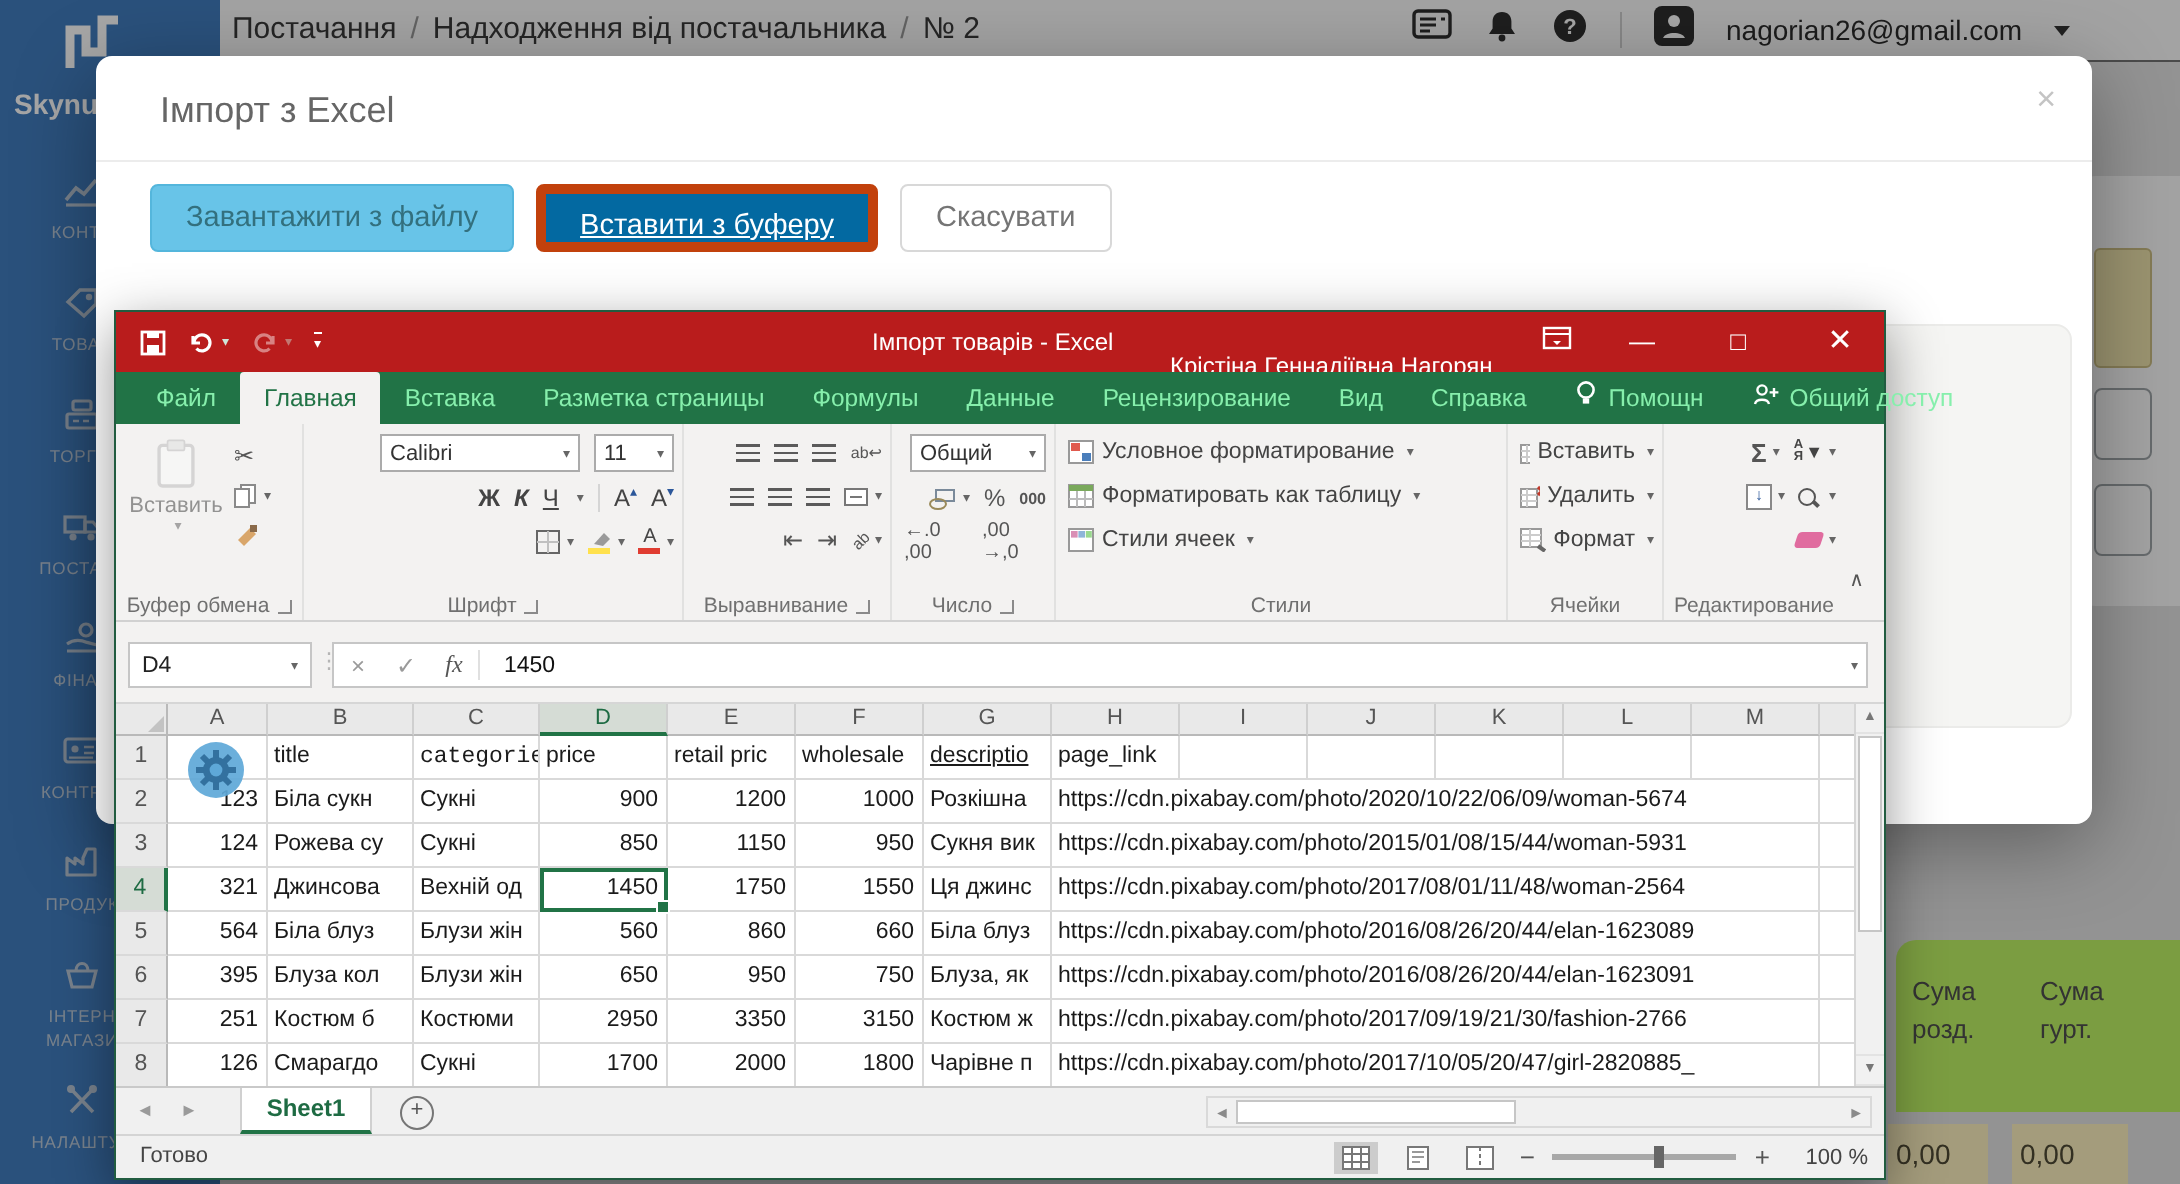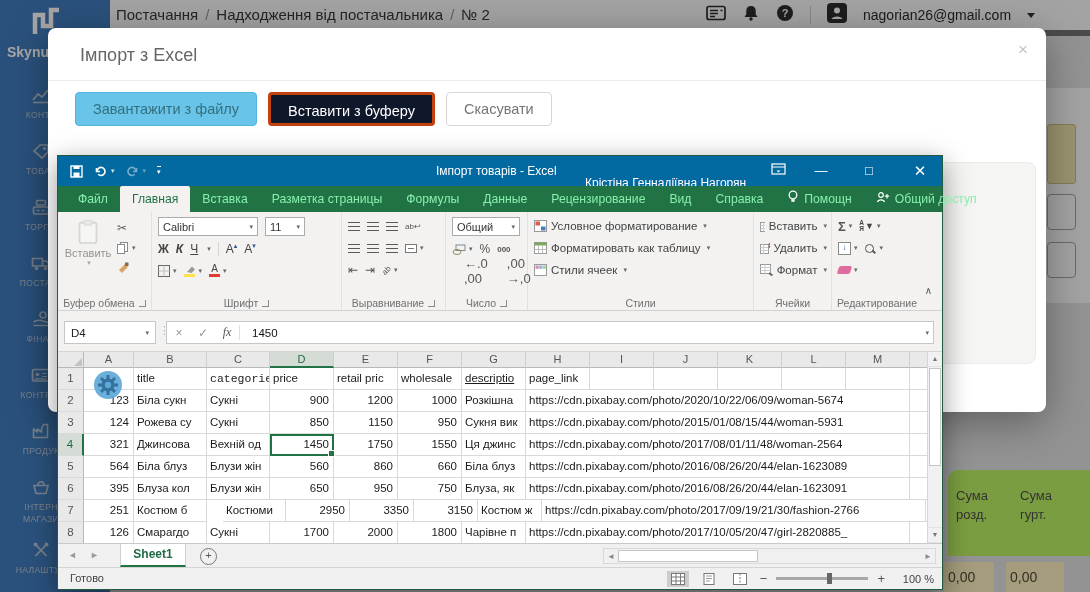--- a/index.html
+++ b/index.html
@@ -2,21 +2,21 @@
 <html><head>
 <meta charset="utf-8">
 <style>
   html,body{margin:0;padding:0;background:#555;}
   .screen{position:relative;width:1090px;height:592px;overflow:hidden;
     font-family:"Liberation Sans",sans-serif;background:#e2e2e2;}
   .abs{position:absolute;}
 
   
   .page-bg{inset:0;background:#e2e2e2;}
-  .topbar{left:0;top:0;width:1090px;height:30px;background:#fafafa;border-bottom:6px solid #737373;}
+  .topbar{left:0;top:0;width:1090px;height:30px;background:#fafafa;border-bottom:1px solid #737373;}
   .crumb{position:absolute;left:116px;top:0;line-height:30px;font-size:15px;color:#3a3a3a;white-space:nowrap;}
   .crumb .sep{color:#999;margin:0 7px;}
   .tb-right{position:absolute;left:706px;top:0;height:30px;display:flex;align-items:center;gap:16px;}
   .tb-div{width:1px;height:18px;background:#cfcfcf;}
   .tb-mail{font-size:14px;color:#2c2c2c;}
   .tb-caret{width:0;height:0;border-left:4px solid transparent;border-right:4px solid transparent;border-top:5px solid #333;}
 
   .sidebar{left:0;top:0;width:110px;height:592px;background:#417dbf;z-index:5;}
   .sb-logo-text{position:absolute;left:7px;top:44px;color:#fff;font-size:14px;font-weight:bold;}
   .s-items{position:absolute;left:0;top:86px;width:82px;display:flex;flex-direction:column;}
@@ -34,28 +34,28 @@
 
   
   .modal{left:48px;top:28px;width:998px;height:384px;background:#fff;border-radius:8px;
     box-shadow:0 10px 40px rgba(0,0,0,.35);z-index:50;}
   .m-title{position:absolute;left:32px;top:17px;font-size:18px;color:#666;}
   .m-close{position:absolute;right:18px;top:12px;font-size:17px;color:#c4c4c4;cursor:pointer;}
   .m-div{position:absolute;left:0;right:0;top:52px;height:1px;background:#ececec;}
   .m-btns{position:absolute;left:27px;top:64px;display:flex;gap:11px;}
   .mbtn{height:34px;line-height:32px;padding:0 17px;font-size:14.5px;border-radius:4px;box-sizing:border-box;cursor:pointer;}
   .mbtn.upload{background:#68c4e8;border:1px solid #54b6dc;color:#33707e;}
-  .mbtn.paste{background:#0f172a;border:3px solid #c2410c;color:#fff;}
+  .mbtn.paste{background:#0369a1;border:5px solid #c2410c;color:#fff;text-decoration:underline;}
   .mbtn.cancel{background:#fff;border:1px solid #d8d8d8;color:#757575;}
   .m-panel{position:absolute;left:26px;top:134px;width:960px;height:200px;background:#f5f5f3;border:1px solid #ebebe9;border-radius:8px;}
 
   
   .xl{left:57px;top:155px;width:886px;height:435px;background:#f3f2f1;border:1px solid #215c40;
     box-sizing:border-box;z-index:60;box-shadow:0 8px 26px rgba(0,0,0,.42);}
-  .xl-tb{position:absolute;left:0;top:0;right:0;height:30px;background:#0369a1;color:#fff;font-size:12px;}
+  .xl-tb{position:absolute;left:0;top:0;right:0;height:30px;background:#b91c1c;color:#fff;font-size:12px;}
   .qat{position:absolute;left:12px;top:0;height:30px;display:flex;align-items:center;gap:11px;}
   .qi{display:inline-flex;align-items:center;gap:2px;color:#fff;}
   .qi .car{color:#cfe5d8;}
   .dim45{opacity:.45;}
   .qm{border-top:1.5px solid #fff;font-size:7px;color:#fff;padding-top:1px;}
   .xtitle{position:absolute;left:378px;top:0;line-height:30px;white-space:nowrap;}
   .xuser{position:absolute;left:527px;top:12px;line-height:30px;white-space:nowrap;}
   .wbtn{position:absolute;top:0;height:30px;line-height:30px;text-align:center;color:#fff;font-size:13px;}
   .car{font-size:7px;color:#666;margin-left:2px;}
 
@@ -67,34 +67,34 @@
   .grp{position:relative;height:100%;border-right:1px solid #e1e1e0;padding:3px 4px 14px 6px;box-sizing:border-box;flex:0 0 auto;}
   .gbody{display:flex;}
   .gbody.col{flex-direction:column;}
   .glabel{position:absolute;bottom:1px;left:0;right:0;text-align:center;font-size:10.5px;color:#707070;display:flex;justify-content:center;align-items:center;gap:4px;}
   .dl{width:6px;height:6px;border-right:1.4px solid #8a8a8a;border-bottom:1.4px solid #8a8a8a;display:inline-block;}
   .bigbtn{display:flex;flex-direction:column;align-items:center;width:48px;padding-top:4px;}
   .bigbtn.dis{opacity:.55;}
   .bb-l{font-size:11px;color:#444;margin-top:2px;}
   .minicol{display:flex;flex-direction:column;gap:5px;margin-left:5px;padding-top:5px;}
   .mi{font-size:12px;color:#555;display:inline-flex;align-items:center;gap:1px;height:15px;}
-  .r{display:flex;align-items:center;gap:7px;height:22px;}
+  .r{display:flex;align-items:center;gap:7px;height:22px;justify-content:flex-end;}
   .combo{background:#fff;border:1px solid #ababab;height:19px;font-size:11px;display:inline-flex;align-items:center;padding:0 4px;box-sizing:border-box;color:#333;}
   .combo .car{margin-left:auto;}
   .fmt{font-size:12px;color:#444;}
   .fb{font-weight:bold;}.fi{font-style:italic;font-weight:bold;}.fu{text-decoration:underline;}
   .bluecar{color:#2b579a;font-size:7px;vertical-align:super;}
   .vsep{width:1px;height:14px;background:#d5d5d5;}
   .icstack{display:inline-flex;flex-direction:column;align-items:center;line-height:8px;}
   .bar{width:11px;height:3px;display:block;margin-top:1px;}
   .Aletter{font-size:10px;color:#444;}
   .li{width:12px;height:9px;background:repeating-linear-gradient(to bottom,#5a5a5a 0 1.3px,transparent 1.3px 3.8px);}
   .tiny{font-size:8px;color:#555;}
   .rot{font-size:8px;transform:rotate(-45deg);display:inline-block;color:#555;}
-  .dec{font-size:13px;color:#555;margin-left:12px;}
+  .dec{font-size:10px;color:#555;}
   .stylerow{display:flex;align-items:center;gap:4px;height:22px;font-size:11.5px;color:#444;white-space:nowrap;}
   .sorticon{display:inline-flex;flex-direction:column;font-size:6.5px;line-height:6px;color:#444;font-weight:bold;}
   .fdown{display:inline-block;border:1px solid #888;width:11px;height:11px;font-size:8px;line-height:10px;text-align:center;color:#2b579a;background:#fff;}
   .mag{width:7px;height:7px;border:1.6px solid #555;border-radius:50%;position:relative;display:inline-block;}
   .mag::after{content:"";position:absolute;width:4px;height:1.6px;background:#555;transform:rotate(45deg);right:-3px;bottom:-1px;}
   .eras{display:inline-block;width:13px;height:8px;border-radius:2px;background:#e06c9f;transform:skewX(-18deg);}
   .ribcol{position:absolute;right:10px;bottom:14px;color:#555;font-size:10px;}
 
   .xl-fbar{position:absolute;left:0;top:156px;right:0;height:40px;background:#f3f2f1;border-bottom:1px solid #d6d6d6;box-sizing:border-box;}
   .nbox{position:absolute;left:6px;top:9px;width:92px;height:23px;background:#fff;border:1px solid #c6c6c6;box-sizing:border-box;font-size:11.5px;color:#222;display:flex;align-items:center;padding:0 6px;}
@@ -743,21 +743,21 @@
             <div class="cl num" style="width: 64px;">950</div>
             <div class="cl num" style="width: 64px;">750</div>
             <div class="cl " style="width: 64px;">Блуза, як</div>
             <div class="cl " style="width: 384px;">https://cdn.pixabay.com/photo/2016/08/26/20/44/elan-1623091</div>
             <div class="cl fillw"></div>
           </div>
           <div class="grow">
             <div class="cl rh">7</div>
             <div class="cl num" style="width: 50px;">251</div>
             <div class="cl " style="width: 73px;">Костюм б</div>
-            <div class="cl " style="width: 63px; margin-left: 16px;">Костюми</div>
+            <div class="cl " style="width: 63px;">Костюми</div>
             <div class="cl num" style="width: 64px;">2950</div>
             <div class="cl num" style="width: 64px;">3350</div>
             <div class="cl num" style="width: 64px;">3150</div>
             <div class="cl " style="width: 64px;">Костюм ж</div>
             <div class="cl " style="width: 384px;">https://cdn.pixabay.com/photo/2017/09/19/21/30/fashion-2766</div>
             <div class="cl fillw"></div>
           </div>
           <div class="grow">
             <div class="cl rh">8</div>
             <div class="cl num" style="width: 50px;">126</div>

